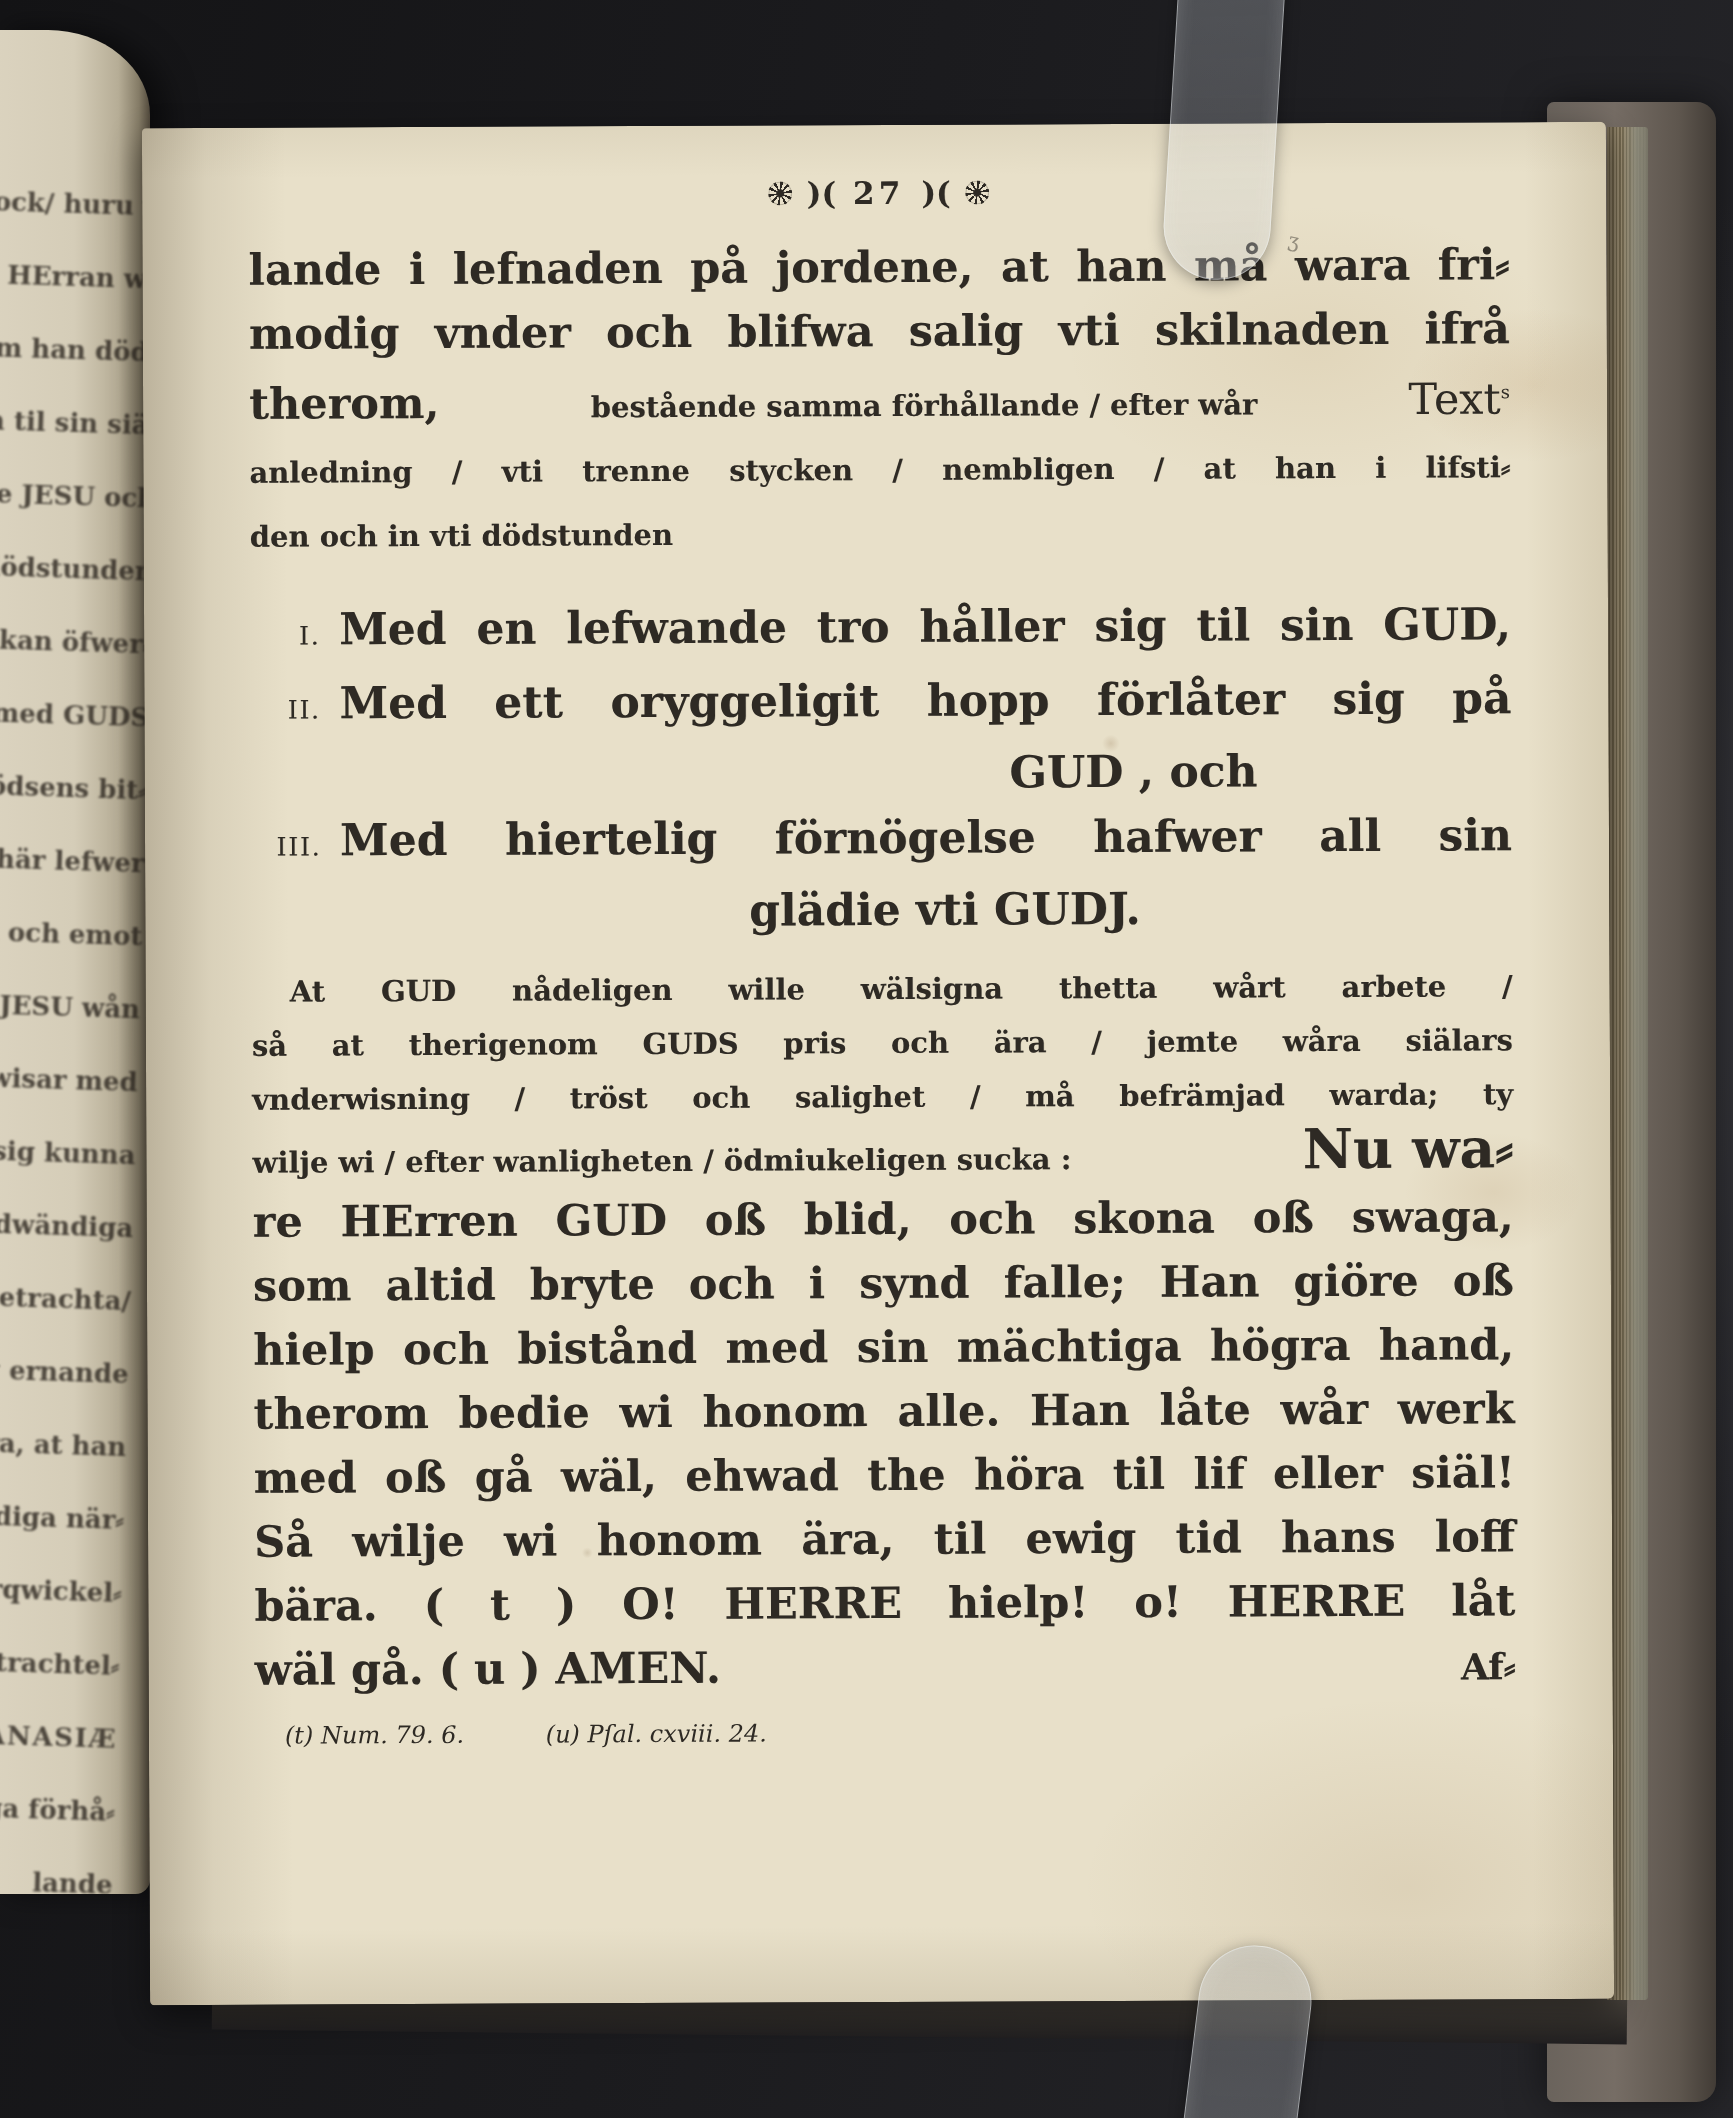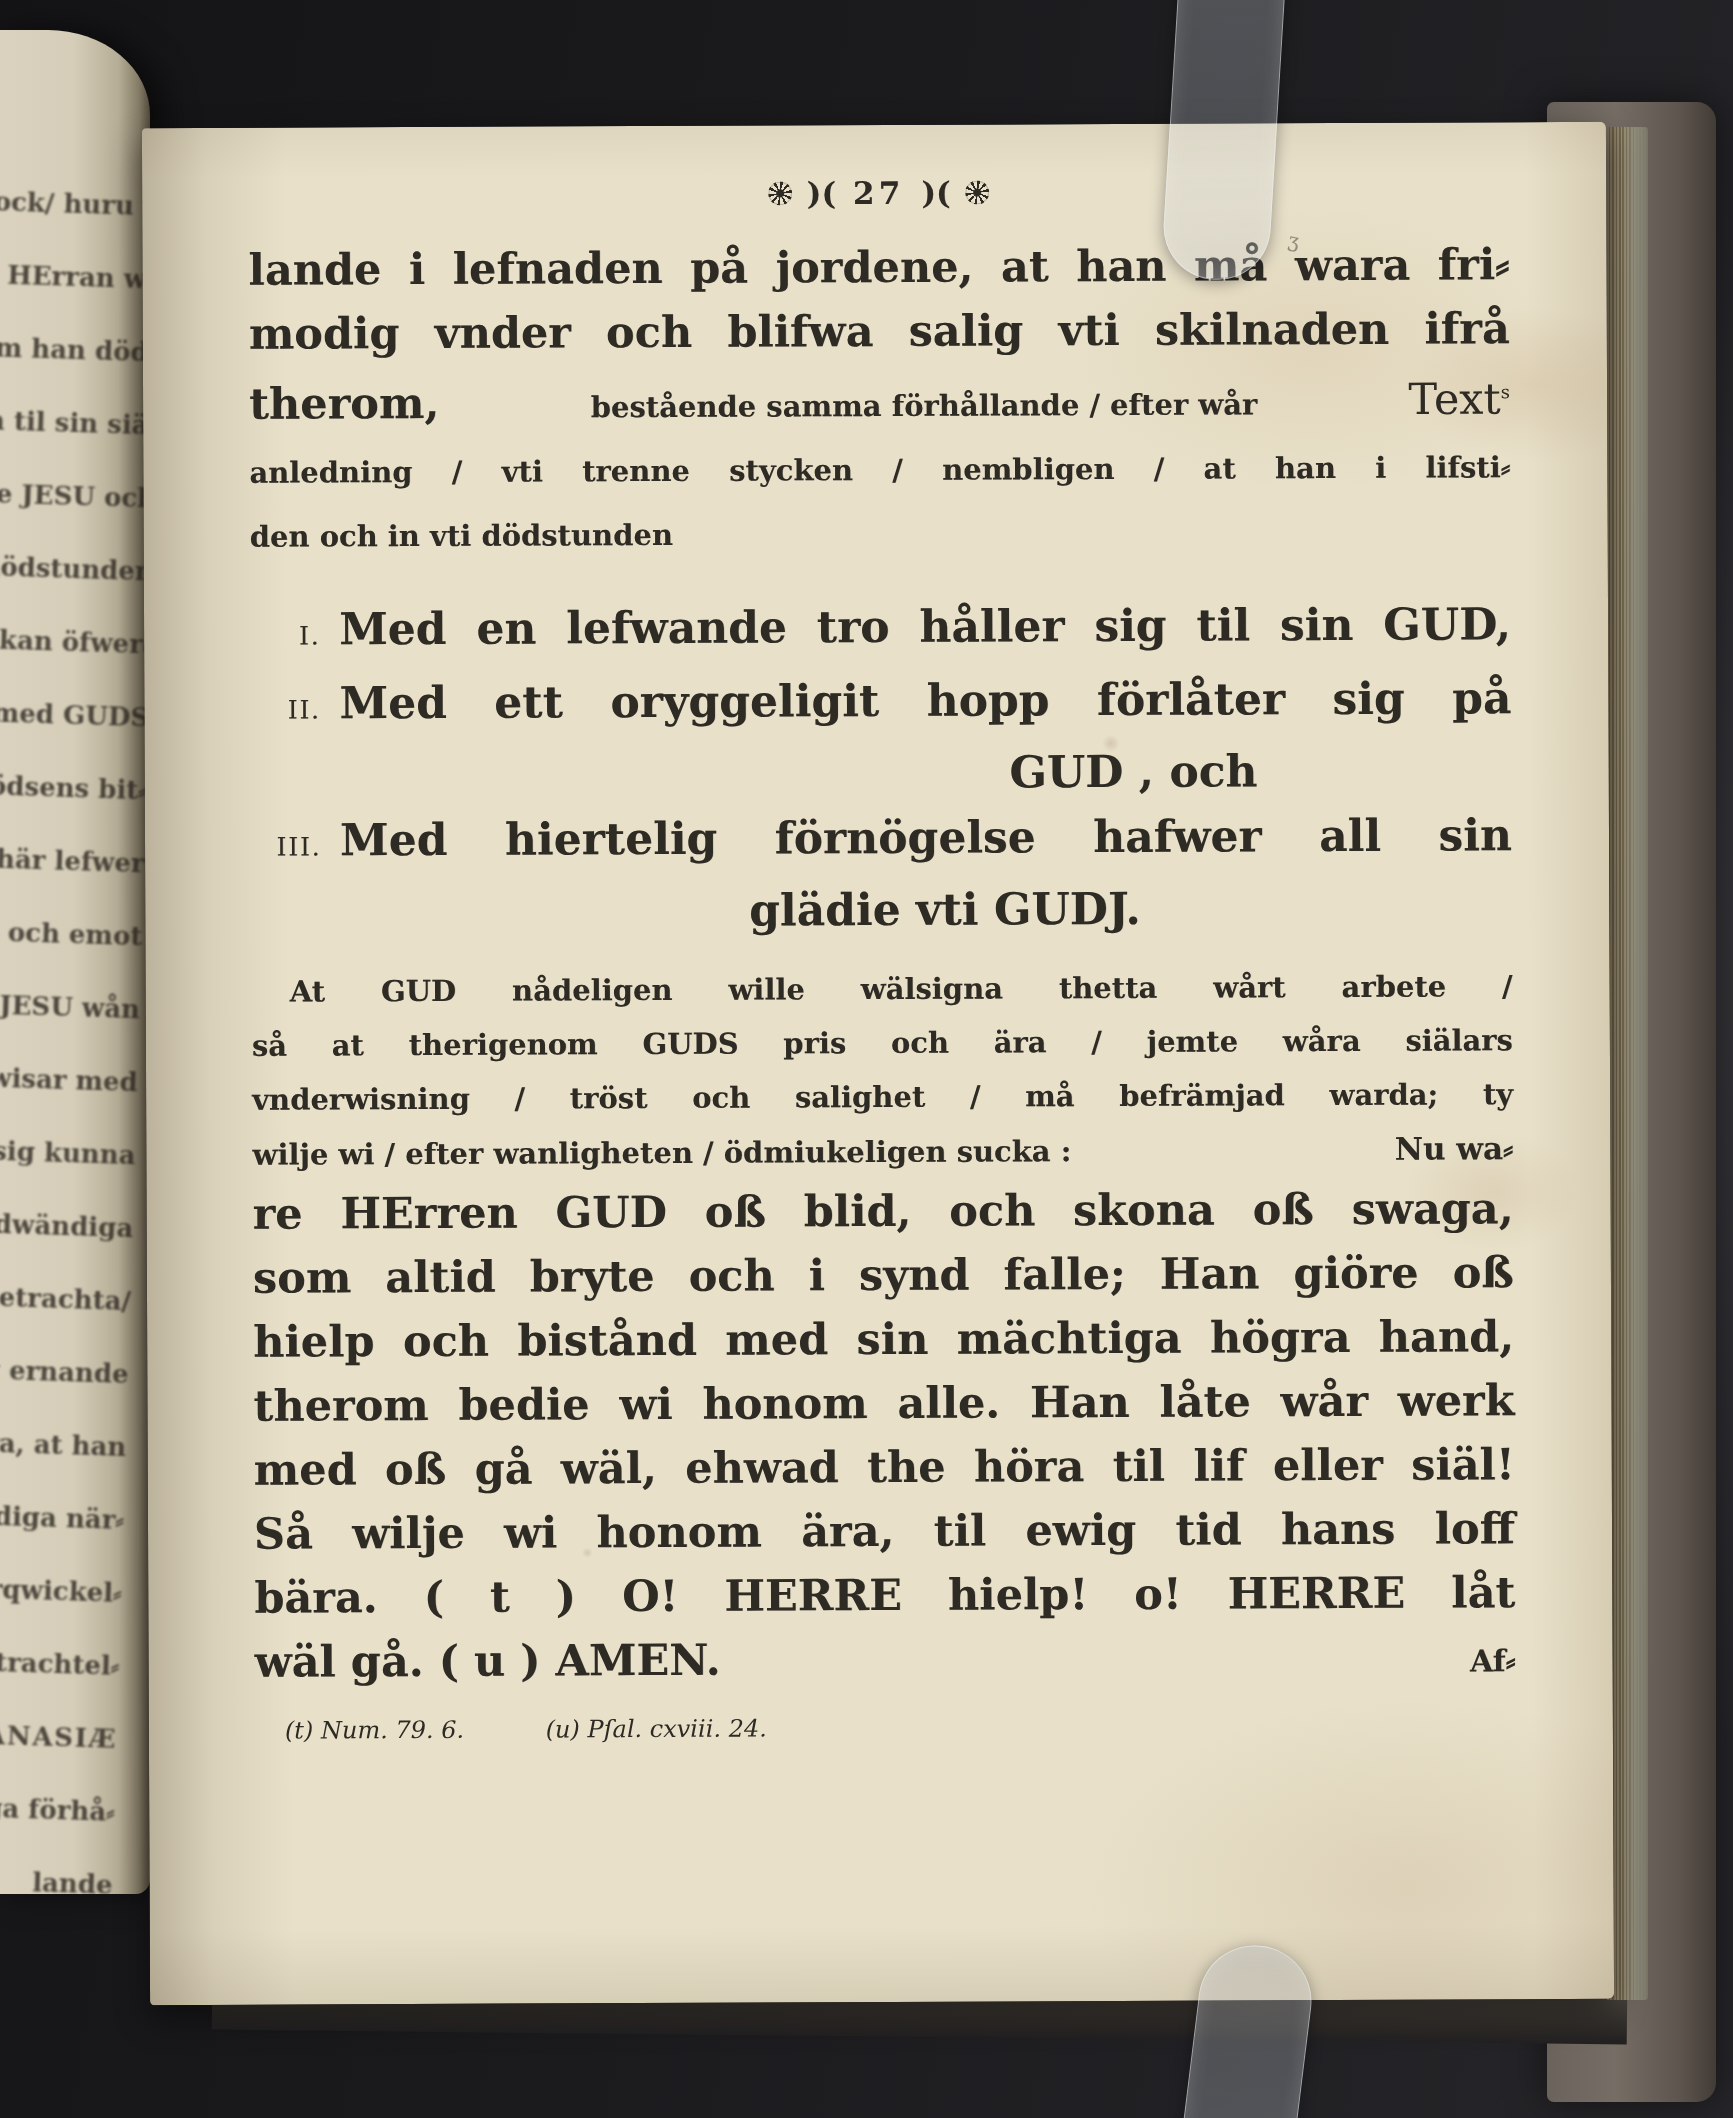--- a/index.html
+++ b/index.html
@@ -80,24 +80,24 @@
   .list{font-size:44px;line-height:67px;margin-bottom:20.3px;}
   .list-item{display:flex;align-items:baseline;}
   .numeral{font-size:25.4px;font-weight:400;flex:0 0 89px;text-align:right;padding-right:18.6px;box-sizing:border-box;letter-spacing:1.7px;}
   .li-text{flex:1 1 auto;}
   .cont{line-height:63px;text-align:center;}
   .cont.right{padding-left:40%;}
   .cont.mid{padding-left:10%;}
 
   .para2{font-size:29px;line-height:54px;}
   .para2 .l1{padding-left:38px;}
-  .para2 .lgseg{font-size:31px;}
+  .para2 .lgseg{font-size:55px;}
 
   .para3{font-size:43px;line-height:64px;}
-  .catchword{font-size:30px;}
+  .catchword{font-size:36px;}
 
   .footnote{margin-top:18px;font-size:24px;font-style:italic;font-weight:400;padding-left:30px;}
   .footnote .fn-u{margin-left:74px;}
 
   
   .strip{position:absolute;z-index:6;
     background:linear-gradient(175deg, rgba(165,170,176,0.38) 0%, rgba(215,220,226,0.26) 45%, rgba(198,203,209,0.32) 100%);
     border:1.3px solid rgba(242,245,247,0.5);
     box-shadow:0 3.4px 14.4px rgba(0,0,0,0.35), inset 0 0 19.5px rgba(255,255,255,0.16);}
   .strip-top{left:1170px;top:-34px;width:105px;height:312px;transform:rotate(3.5deg);

